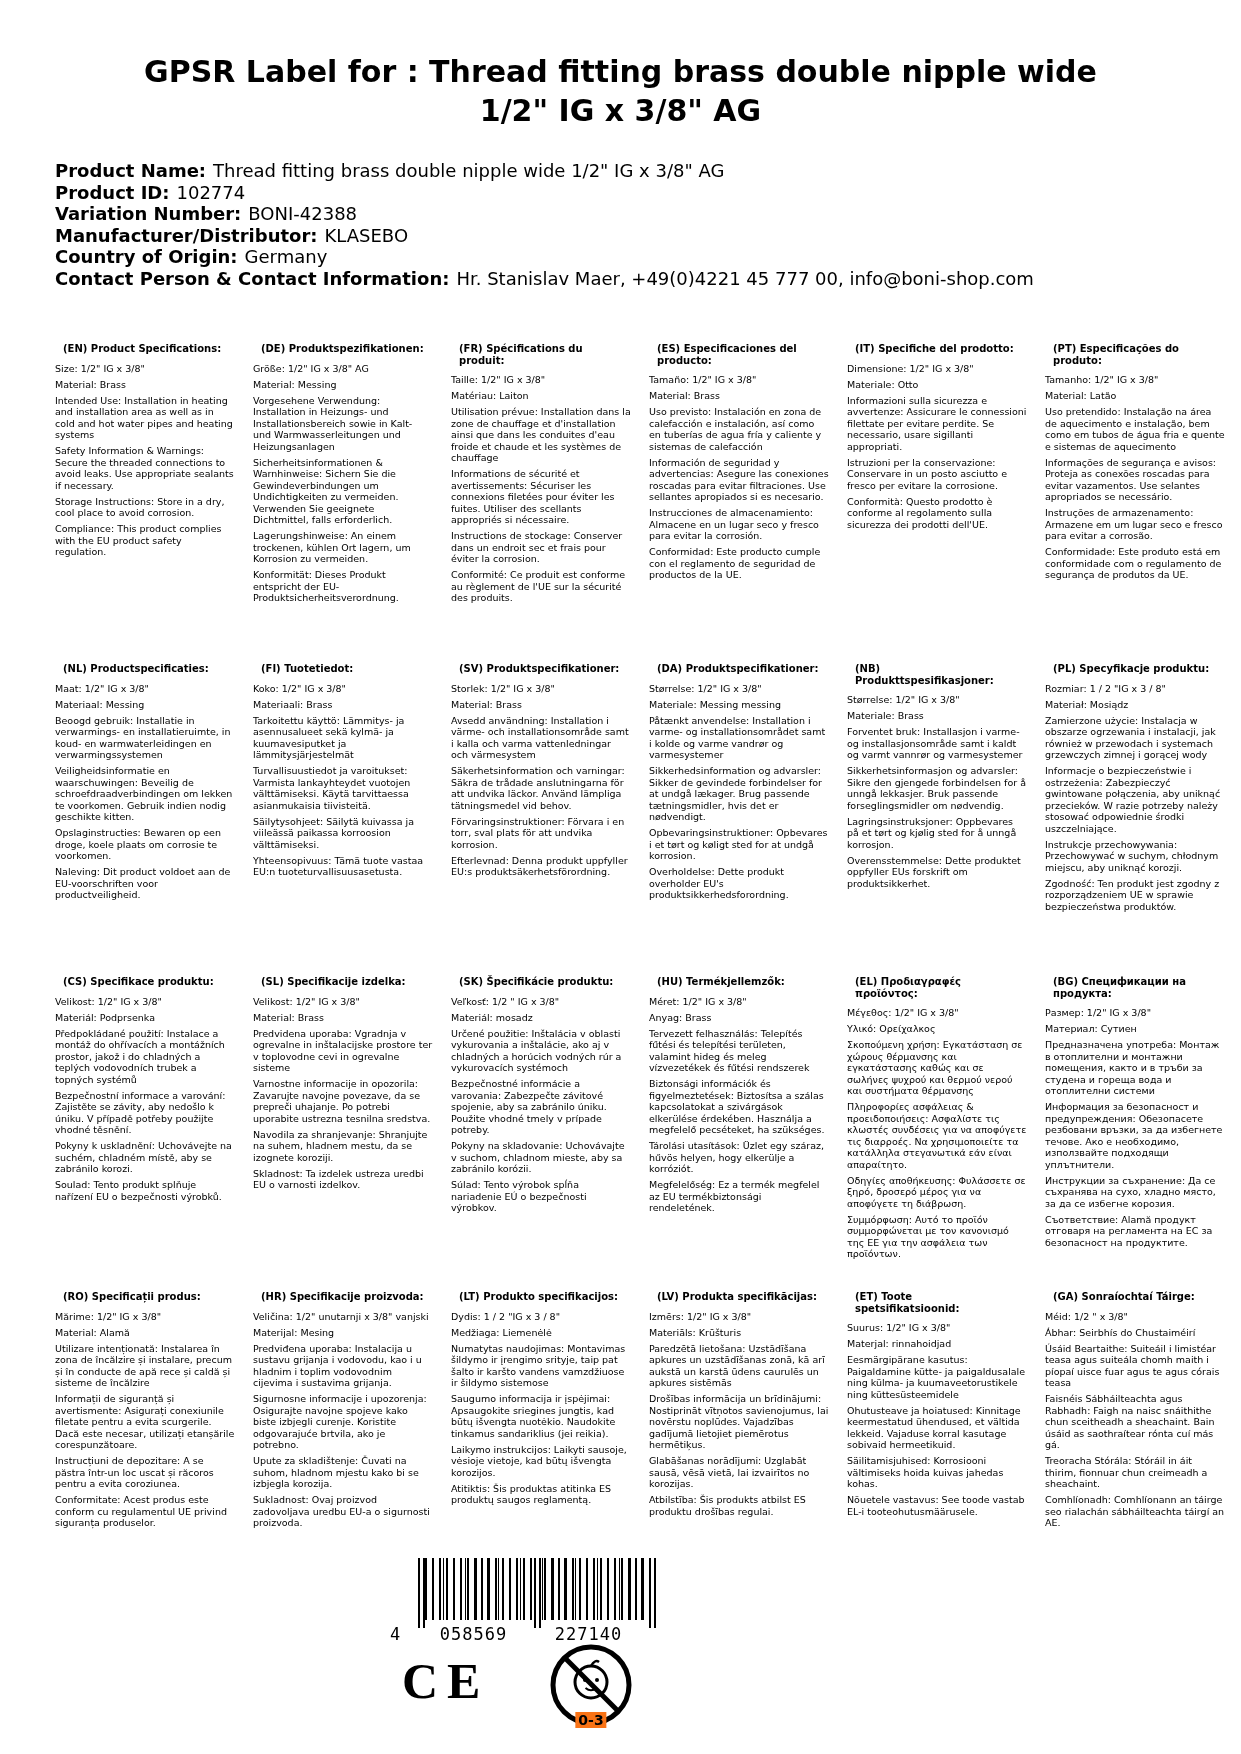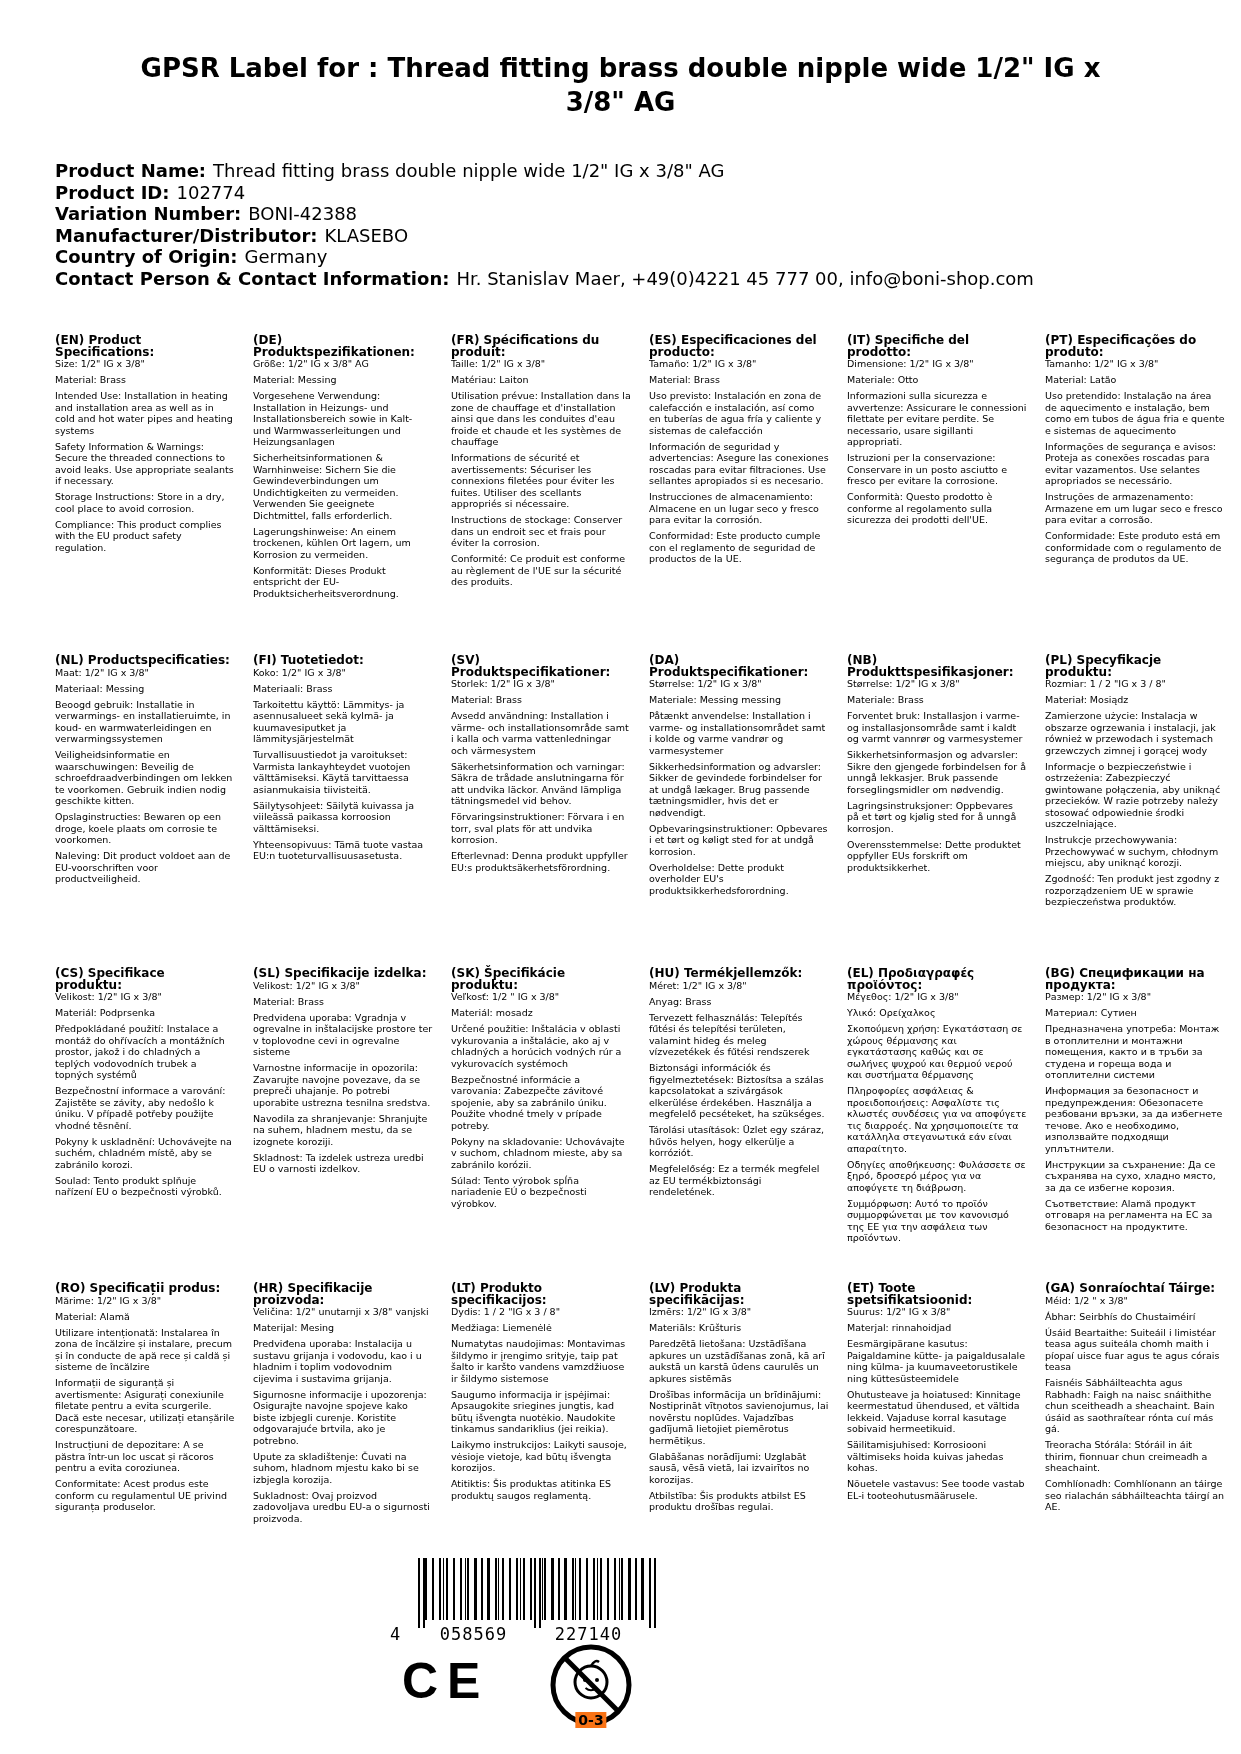--- a/index.html
+++ b/index.html
@@ -1,29 +1,29 @@
 <!DOCTYPE html>
 <html><head>
 <meta charset="utf-8">
 <style>
   html,body{margin:0;padding:0;background:#fff;}
   .page{position:relative;width:1241px;height:1754px;background:#ffffff;
         font-family:"DejaVu Sans",sans-serif;color:#000;overflow:hidden;}
 
   .title{position:absolute;top:52px;left:50%;transform:translateX(-50%);
-         width:990px;text-align:center;font-size:26px;font-weight:bold;line-height:1.3;}
+         width:990px;text-align:center;font-size:30px;font-weight:bold;line-height:1.3;}
 
   .product-info{position:absolute;left:55px;top:160px;font-size:18px;line-height:21.5px;}
   .pi-row .pi-label{font-weight:bold;}
   .pi-row .pi-value{margin-left:7px;}
 
   .specs-grid{position:absolute;left:0;top:0;width:100%;height:100%;}
   .spec-block{position:absolute;width:180px;font-size:9.5px;line-height:11.5px;
               overflow-wrap:break-word;}
-  .spec-heading{font-weight:bold;font-size:12px;margin:0;}
+  .spec-heading{font-weight:bold;font-size:10px;margin:8px;}
   .spec-par{margin:0 0 4.5px 0;}
 
   .col-0{left:55px}.col-1{left:253px}.col-2{left:451px}
   .col-3{left:649px}.col-4{left:847px}.col-5{left:1045px}
   .row-0{top:335px}.row-1{top:655px}.row-2{top:968px}.row-3{top:1283px}
 
   
   .barcode{position:absolute;left:390px;top:1558px;width:280px;}
   .bars{position:relative;margin-left:28px;width:238px;height:62px;
         background-image:
@@ -33,21 +33,21 @@
   .guard{position:absolute;top:0;width:7px;height:70px;
          background:repeating-linear-gradient(90deg,#000 0 2px,#fff 2px 5px,#000 5px 7px);}
   .g-left{left:0}.g-mid{left:calc(50% - 3px)}.g-right{right:0}
   .digits{display:flex;margin-top:4px;font-family:"DejaVu Sans Mono",monospace;
           font-size:17px;letter-spacing:1px;}
   .digits .lead{width:26px;}
   .digits .g1{width:115px;text-align:center;}
   .digits .g2{width:115px;text-align:center;}
 
   .ce{position:absolute;left:402px;top:1652px;font-size:50px;font-weight:bold;
-      letter-spacing:9px;font-family:Liberation Sans, sans-serif;}
+      letter-spacing:9px;font-family:Liberation Serif, serif;}
 
   .age-symbol{position:absolute;left:548px;top:1642px;width:86px;height:92px;}
   .age-label{position:absolute;left:50%;bottom:6px;transform:translateX(-50%);
              background:#f97316;padding:0 3px;font-weight:bold;font-size:14px;}
 </style>
 </head>
 <body>
 
 <div class="page">
 

